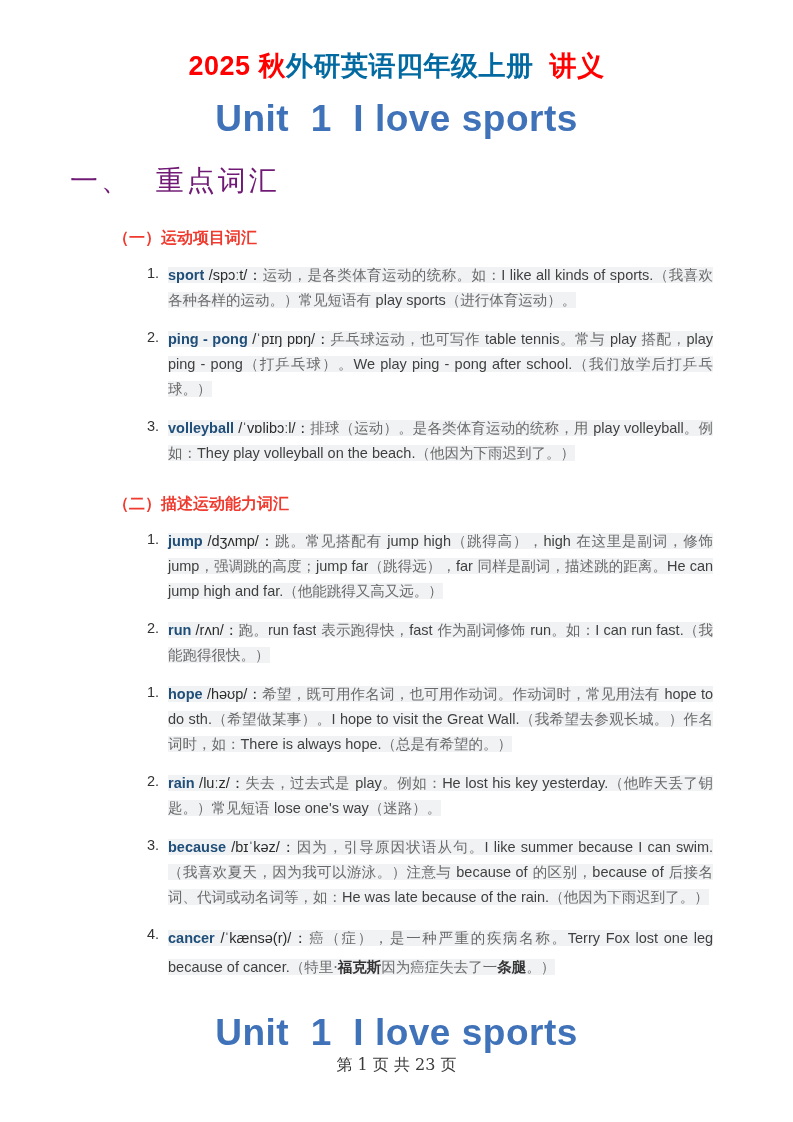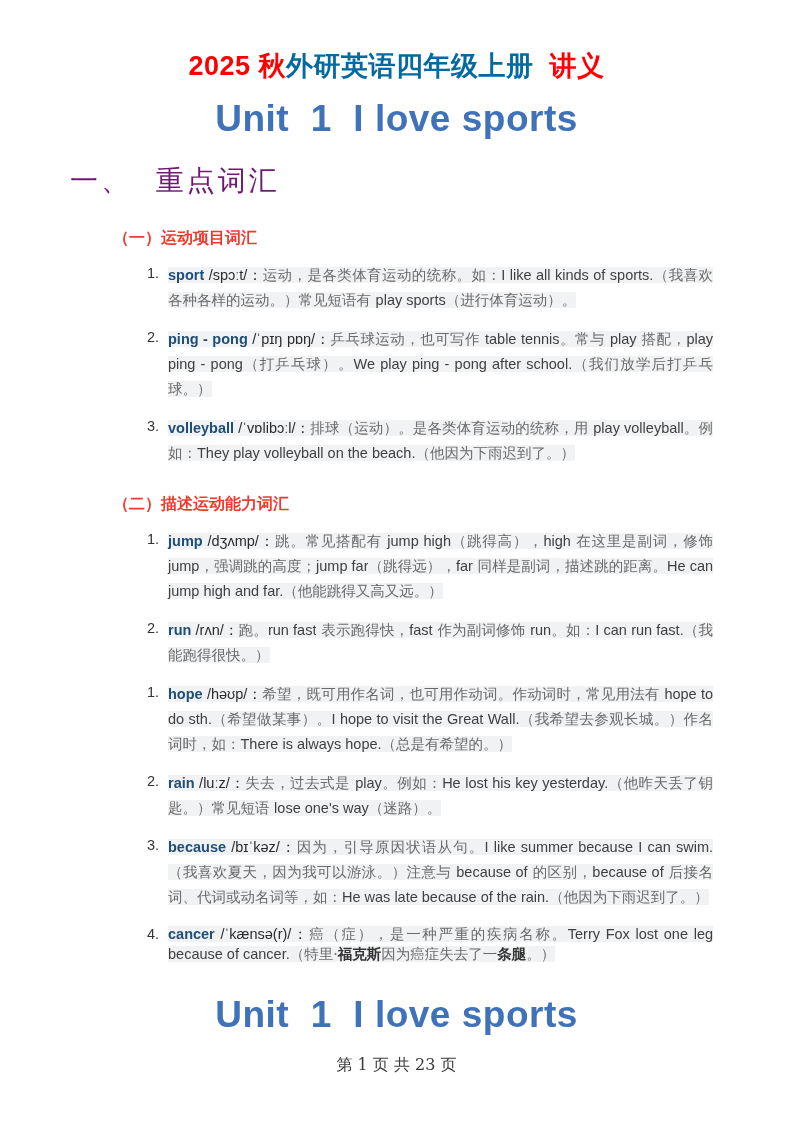--- a/index.html
+++ b/index.html
@@ -66,21 +66,21 @@
     line-height: 21px;
     color: #333333;
   }
   .item .content {
     flex: 1;
     font-size: 14.5px;
     line-height: 25px;
     text-align: justify;
     color: #3F3F3F;
   }
-  .item.spaced .content { line-height: 20px; }
+  .item.spaced .content { line-height: 29px; }
   .run-kw  { color: #1F4E79; font-weight: bold; background: #F1F2F4; }
   .run-ph  { color: #2B2B2B; background: #F1F2F4; }
   .run-en  { color: #3F3F3F; background: #F1F2F4; }
   .run-zh  { color: #6A6A6A; background: #F1F2F4; font-family: "DejaVu Serif", serif; }
   .run-zhb { color: #333333; font-weight: bold; background: #F1F2F4; }
   .bottom-unit-title {
     margin-top: 30px;
     text-align: center;
     font-size: 37px;
     font-weight: bold;

